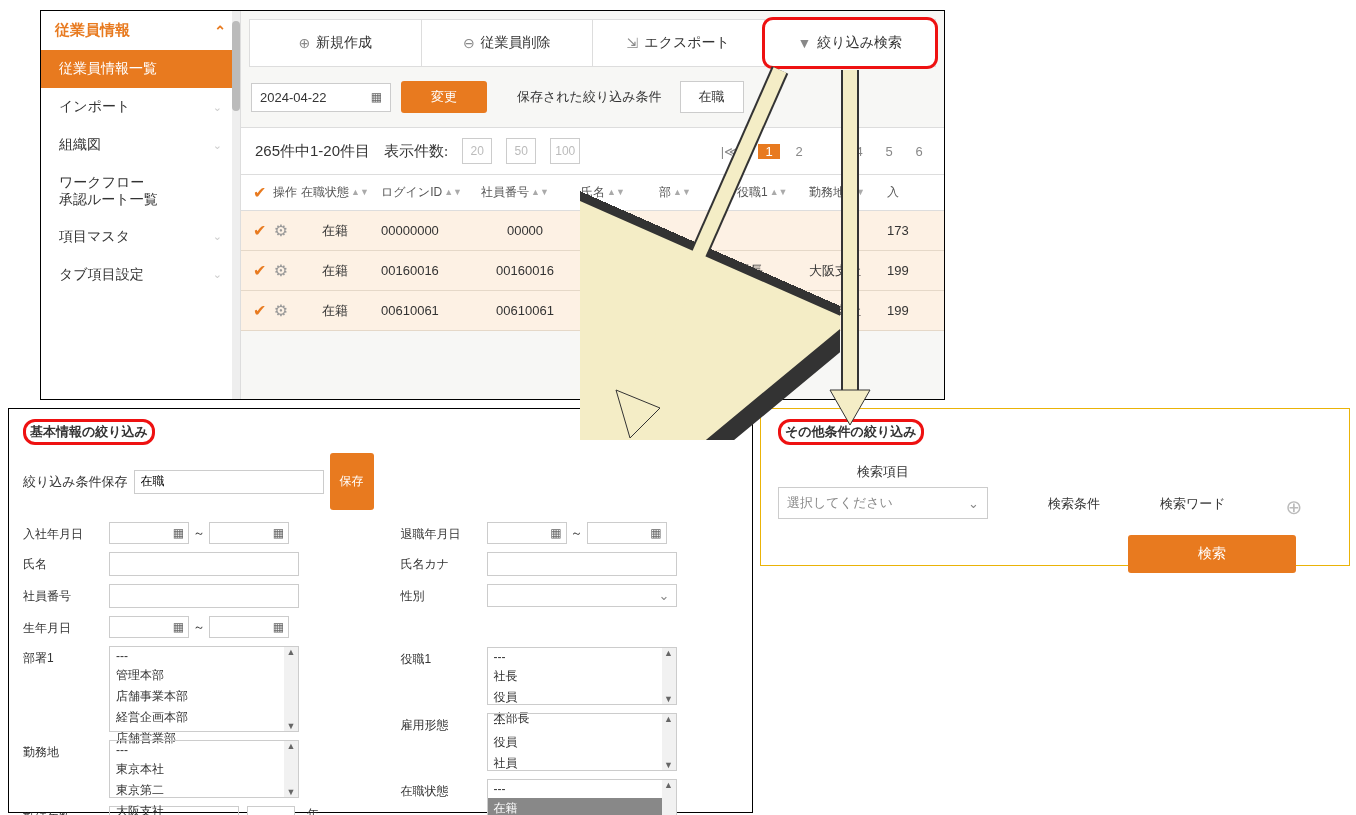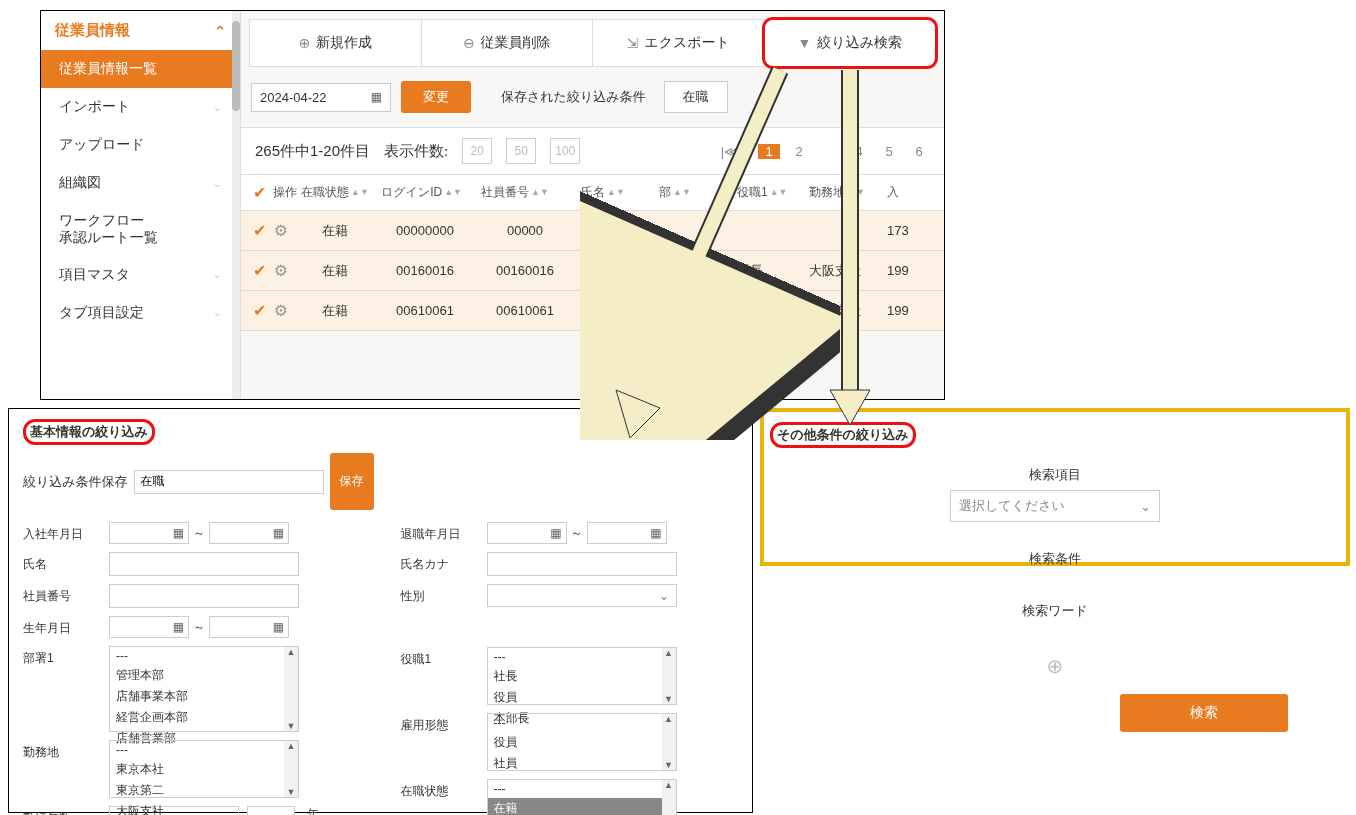--- a/index.html
+++ b/index.html
@@ -19,42 +19,42 @@
   .main { flex: 1; background: #f7f7f5; display: flex; flex-direction: column; }
   .toolbar { display: flex; background: #fff; border-bottom: 1px solid #ddd; margin: 8px 8px 0 8px; border:1px solid #ddd; }
   .toolbar-btn { flex: 1; padding: 14px 6px; text-align: center; border-right: 1px solid #ddd; font-size: 14px; display:flex; align-items:center; justify-content:center; gap:6px; cursor:pointer; }
   .toolbar-btn:last-child { border-right: none; }
   .toolbar-btn.highlight { outline: 3px solid #e11; border-radius: 8px; }
   .tb-icon { color:#888; font-size:14px; }
 
   .row2 { display: flex; align-items: center; gap: 10px; padding: 14px 10px; }
   .date-input { border:1px solid #ccc; background:#fff; padding:6px 8px; width:140px; display:flex; justify-content:space-between; align-items:center; }
   .cal-icon { font-size:12px; color:#666; }
-  .btn-orange { background:#e87a1f; color:#fff; border:none; padding:7px 22px; font-size:13px; border-radius:3px; cursor:pointer; }
+  .btn-orange { background:#e87a1f; color:#fff; border:none; padding:7px 30px; font-size:13px; border-radius:3px; cursor:pointer; }
   .saved-label { margin-left:20px; }
   .saved-val { border:1px solid #ccc; background:#fff; padding:6px 18px; margin-left:8px; }
 
   .row3 { display:flex; align-items:center; padding: 10px 14px; border-top:1px solid #ddd; border-bottom:1px solid #ddd; background:#fff; gap:14px; }
   .count { font-size:15px; }
   .disp-label { font-size:15px;font-family:Liberation Serif, serif; }
   .pg-box { border:1px solid #ccc; color:#bbb; width:30px; height:26px; display:inline-flex; align-items:center; justify-content:center; font-size:12px; }
   .pager { margin-left:auto; display:flex; align-items:center; gap:8px; color:#888; }
   .pg-num { width:22px; text-align:center; }
   .pg-num.active { background:#e87a1f; color:#fff; }
 
   .thead { display:flex; background:#fff; border-bottom:1px solid #ddd; padding:8px 6px; font-size:12px; color:#555; }
   .th { display:flex; align-items:center; gap:2px; padding:0 6px; white-space:nowrap; }
   .sort { font-size:9px; color:#aaa; display:flex; flex-direction:column; line-height:7px; }
   .trow { display:flex; align-items:center; border-bottom:1px solid #e5d8c8; padding: 10px 6px; font-size:13px; background:#fdf1e4; }
   .trow .cell { padding:0 6px; white-space:nowrap; overflow:hidden; text-overflow:ellipsis; }
   .check { color:#e87a1f; font-size:16px; width:20px; text-align:center; }
   .gear { color:#999; font-size:16px; width:24px; text-align:center; }
 
   
-  .c0{width:20px} .c1{width:28px} .c2{width:80px;text-align:center} .c3{width:100px;text-align:center}
+  .c0{width:20px} .c1{width:28px} .c2{width:80px;text-align:center} .c3{width:100px;}
   .c4{width:100px;text-align:center} .c5{width:78px} .c6{width:78px} .c7{width:72px}
   .c8{width:78px} .c9{width:48px}
 
   
   .bl-panel { position:absolute; left:8px; top:408px; width:745px; height:405px; border:1px solid #000; background:#fff; padding:10px 14px; font-size:13px; }
   .red-box { display:inline-block; border:3px solid #e11; border-radius:12px; padding:1px 4px; font-weight:600; margin-bottom:8px; }
   .save-row { display:flex; align-items:center; gap:6px; margin-bottom:12px; }
   .txt { border:1px solid #ccc; padding:4px 6px; font-size:12px; }
   .btn-save { background:#e87a1f; color:#fff; border:none; padding:20px 10px; font-size:12px; border-radius:3px; cursor:pointer; }
   .form-cols { display:flex; gap:40px; }
@@ -70,22 +70,22 @@
   .listbox-md { height:60px; }
   .lb-item { padding:2px 6px; }
   .lb-item.sel { background:#888; color:#fff; }
   .lb-scroll { position:absolute; right:0; top:0; width:14px; height:100%; background:#f1f1f1; display:flex; flex-direction:column; justify-content:space-between; align-items:center; }
   .lb-arrow { font-size:9px; color:#666; }
   .sel-sm { border:1px solid #ccc; width:130px; padding:3px 6px; display:flex; justify-content:flex-end; color:#888; }
   .num-sm { border:1px solid #ccc; width:48px; padding:3px 4px; }
   .unit { font-size:12px; margin-left:4px; }
 
   
-  .br-panel { position:absolute; left:760px; top:408px; width:590px; height:158px; border:4px solid #eab308; background:#fff; padding:10px 6px; font-size:13px; }
-  .br-cols { display:flex; align-items:center; gap:28px; margin-top:10px; justify-content:flex-start;flex-direction:column; }
+  .br-panel { position:absolute; left:760px; top:408px; width:590px; height:158px; border:1px solid #eab308; background:#fff; padding:10px 17px; font-size:13px; }
+  .br-cols { display:flex; align-items:flex-end; gap:60px; margin-top:10px; justify-content:flex-start; }
   .br-col { text-align:center; }
   .br-head { font-size:13px; margin-bottom:6px; }
   .br-select { border:1px solid #ccc; width:210px; padding:6px 8px; display:flex; justify-content:space-between; align-items:center; color:#888; font-size:13px; text-align:left; }
   .br-plus { color:#bbb; font-size:20px; }
   .br-search-btn { background:#e87a1f; color:#fff; border:none; padding:10px 70px; font-size:14px; border-radius:3px; cursor:pointer; margin:16px 0 0 350px;}
 
   
   .arrow-svg { position:absolute; pointer-events:none; }
 </style>
 </head>
@@ -97,23 +97,20 @@
     <div class="sidebar-header">
       <span>従業員情報</span>
       <span class="chevron-up">⌃</span>
     </div>
     <div class="sidebar-item active">
         <span>従業員情報一覧</span>
       </div>
     <div class="sidebar-item">
         <span>インポート</span>
         <span class="sub-chev">⌄</span>
-      </div>
-    <div class="sidebar-item">
-        <span>アップロード</span>
       </div>
     <div class="sidebar-item">
         <span>組織図</span>
         <span class="sub-chev">⌄</span>
       </div>
     <div class="sidebar-item" style="line-height:1.2">
         <span style="white-space:pre">ワークフロー
 承認ルート一覧</span>
       </div>
     <div class="sidebar-item">

